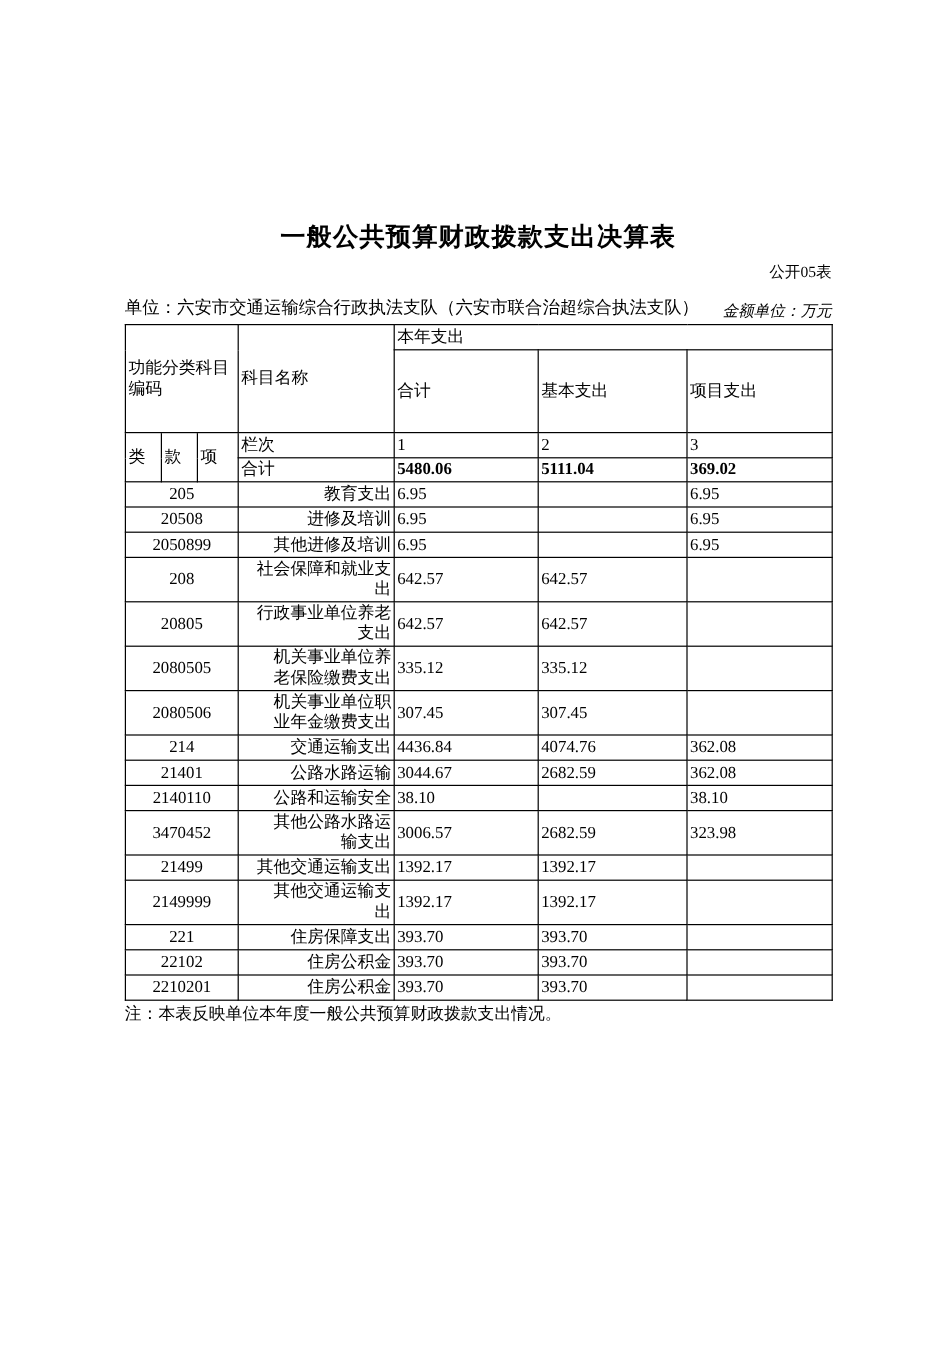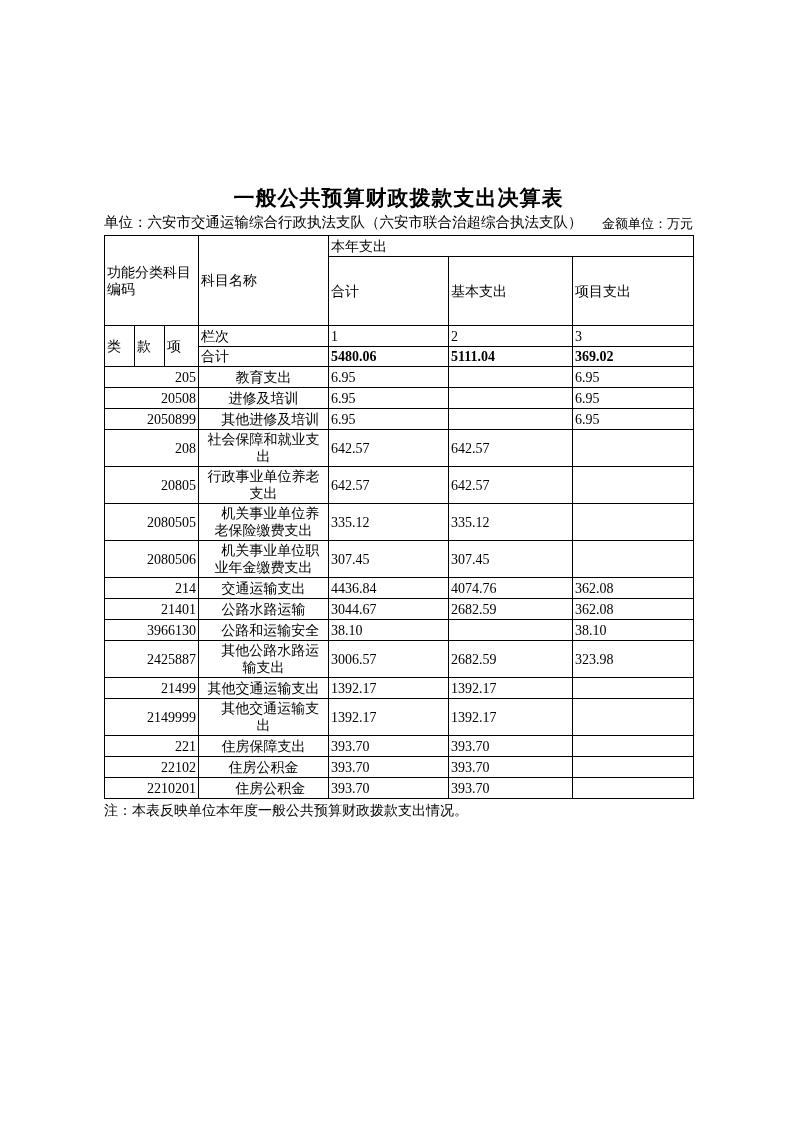--- a/index.html
+++ b/index.html
@@ -23,27 +23,27 @@
     font-family: "Liberation Sans", "DejaVu Sans", sans-serif;
     letter-spacing: 1px;
   }
   .form-code-line {
     margin-top: 9px;
     text-align: right;
     font-size: 13px;
     line-height: 15px;
   }
   .meta-line {
-    margin-top: 3px;
+    margin-top: 14px;
     display: flex;
     justify-content: space-between;
     align-items: flex-end;
   }
   .unit-label { font-size: 14.5px; line-height: 19px; }
-  .amount-unit-label { font-size: 13px; line-height: 17px; }
+  .amount-unit-label { font-size: 13px; line-height: 17px; font-style: italic; }
   table.budget {
     border-collapse: collapse;
     table-layout: fixed;
     width: 589px;
     margin-top: 3px;
     font-size: 14px;
     border: 1.5px solid #000;
   }
   table.budget td {
     border: 1px solid #000;
@@ -52,22 +52,22 @@
     vertical-align: middle;
     overflow: hidden;
     word-break: break-all;
   }
   .center { }
   .h-year  { height: 21px; }
   .h-cols  { height: 69px; }
   .h-lanci { height: 21px; }
   .h-gtotal{ height: 18px; }
   tbody.rows tr { height: 21px; }
-  td.code-cell { text-align: right; padding-left: 2px; }
-  td.name-cell { text-align: center; padding-left: 2px; padding-right: 2px; font-family: Liberation Serif, serif; }
+  td.code-cell { text-align: center; padding-left: 2px; }
+  td.name-cell { text-align: right; padding-left: 2px; padding-right: 2px; font-family: Liberation Serif, serif; }
   td.name-cell.indent { text-indent: 0.95em; }
   td.num-cell { padding-right: 3px; }
   tr.grand-total td.num-cell { font-weight: 700; }
   .note-line {
     margin-top: 3px;
     font-size: 14px;
     line-height: 18px;
   }
   .page-number {
     position: absolute;
@@ -78,20 +78,21 @@
   }
 </style>
 </head>
 <body>
 
 <div class="sheet">
   <div class="content">
 
     <h1 class="doc-title">一般公共预算财政拨款支出决算表</h1>
 
+    <div class="form-code-line">公开05表</div>
 
     <div class="meta-line">
       <span class="unit-label">单位：六安市交通运输综合行政执法支队（六安市联合治超综合执法支队）</span>
       <span class="amount-unit-label">金额单位：万元</span>
     </div>
 
     <table class="budget">
       <colgroup>
         <col style="width:30px">
           <col style="width:30px">
@@ -186,28 +187,28 @@
             <td class="num-cell">362.08</td>
           </tr>
           <tr>
             <td colspan="3" class="code-cell">21401</td>
             <td class="name-cell">公路水路运输</td>
             <td class="num-cell">3044.67</td>
             <td class="num-cell">2682.59</td>
             <td class="num-cell">362.08</td>
           </tr>
           <tr>
-            <td colspan="3" class="code-cell">3966130</td>
+            <td colspan="3" class="code-cell">2140110</td>
             <td class="name-cell indent">公路和运输安全</td>
             <td class="num-cell">38.10</td>
             <td class="num-cell"></td>
             <td class="num-cell">38.10</td>
           </tr>
           <tr>
-            <td colspan="3" class="code-cell">2425887</td>
+            <td colspan="3" class="code-cell">3470452</td>
             <td class="name-cell indent">其他公路水路运输支出</td>
             <td class="num-cell">3006.57</td>
             <td class="num-cell">2682.59</td>
             <td class="num-cell">323.98</td>
           </tr>
           <tr>
             <td colspan="3" class="code-cell">21499</td>
             <td class="name-cell">其他交通运输支出</td>
             <td class="num-cell">1392.17</td>
             <td class="num-cell">1392.17</td>

